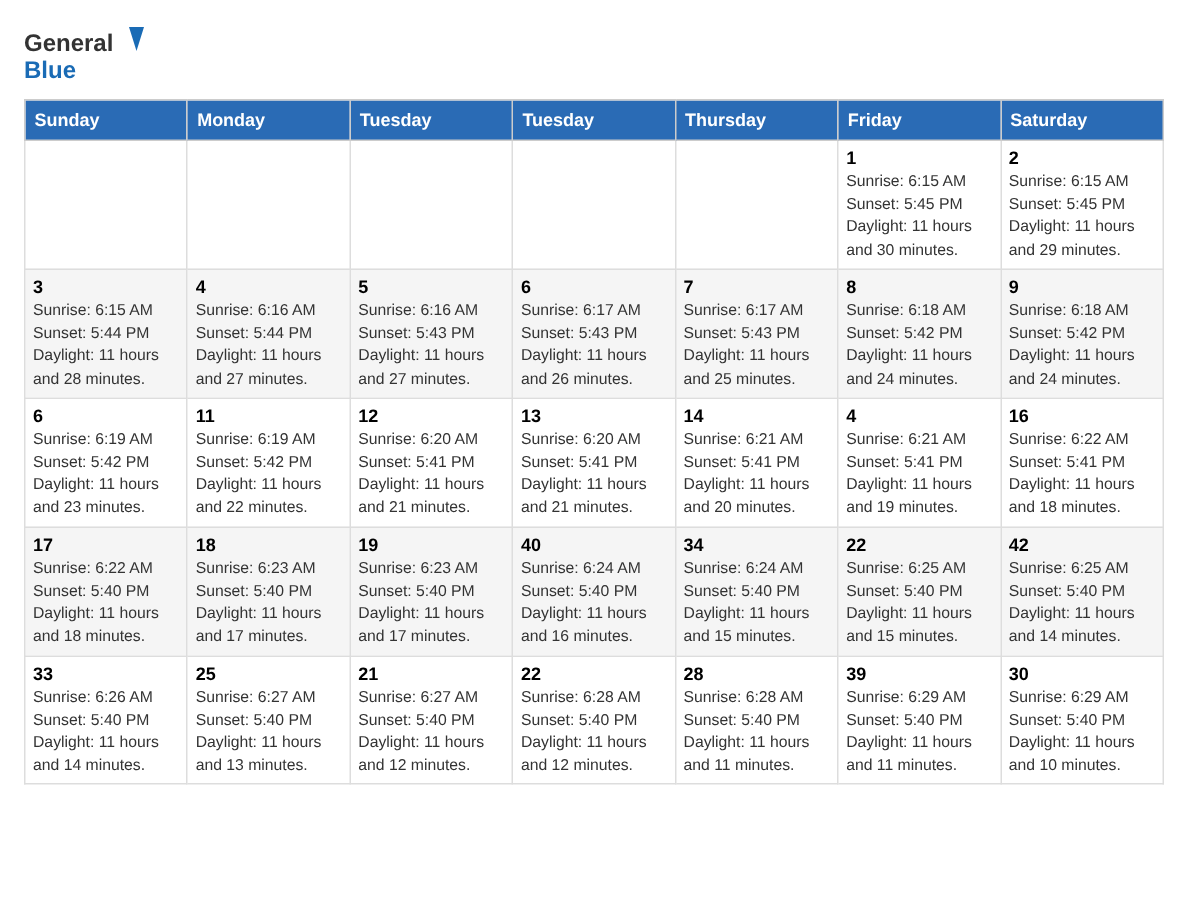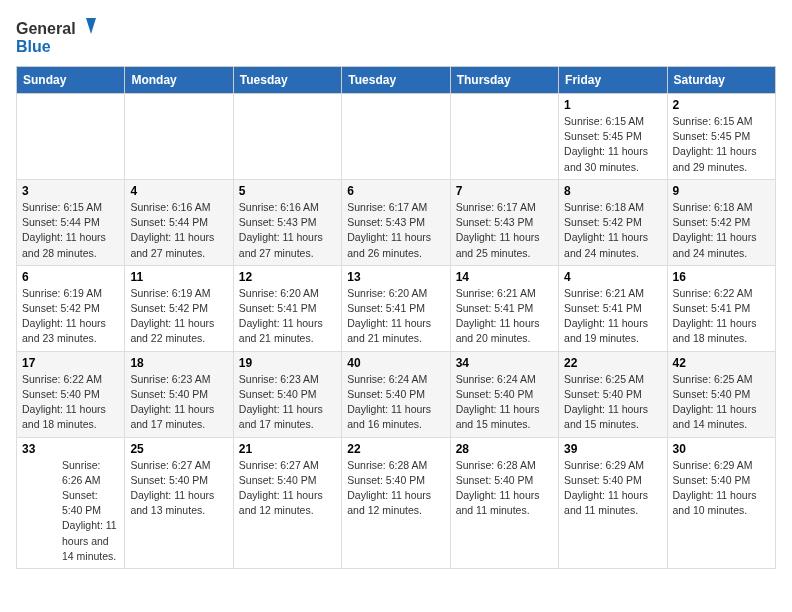--- a/index.html
+++ b/index.html
@@ -251,21 +251,21 @@
         <td>
           <span class="day-num">42</span>
           <div class="day-info" style="white-space: pre-line;">Sunrise: 6:25 AM
 Sunset: 5:40 PM
 Daylight: 11 hours and 14 minutes.</div>
         </td>
       </tr>
       <tr>
         <td>
           <span class="day-num">33</span>
-          <div class="day-info" style="white-space: pre-line; margin-left: 40px;">Sunrise: 6:26 AM
+          <div class="day-info" style="white-space: pre-line;">Sunrise: 6:26 AM
 Sunset: 5:40 PM
 Daylight: 11 hours and 14 minutes.</div>
         </td>
         <td>
           <span class="day-num">25</span>
           <div class="day-info" style="white-space: pre-line;">Sunrise: 6:27 AM
 Sunset: 5:40 PM
 Daylight: 11 hours and 13 minutes.</div>
         </td>
         <td>

